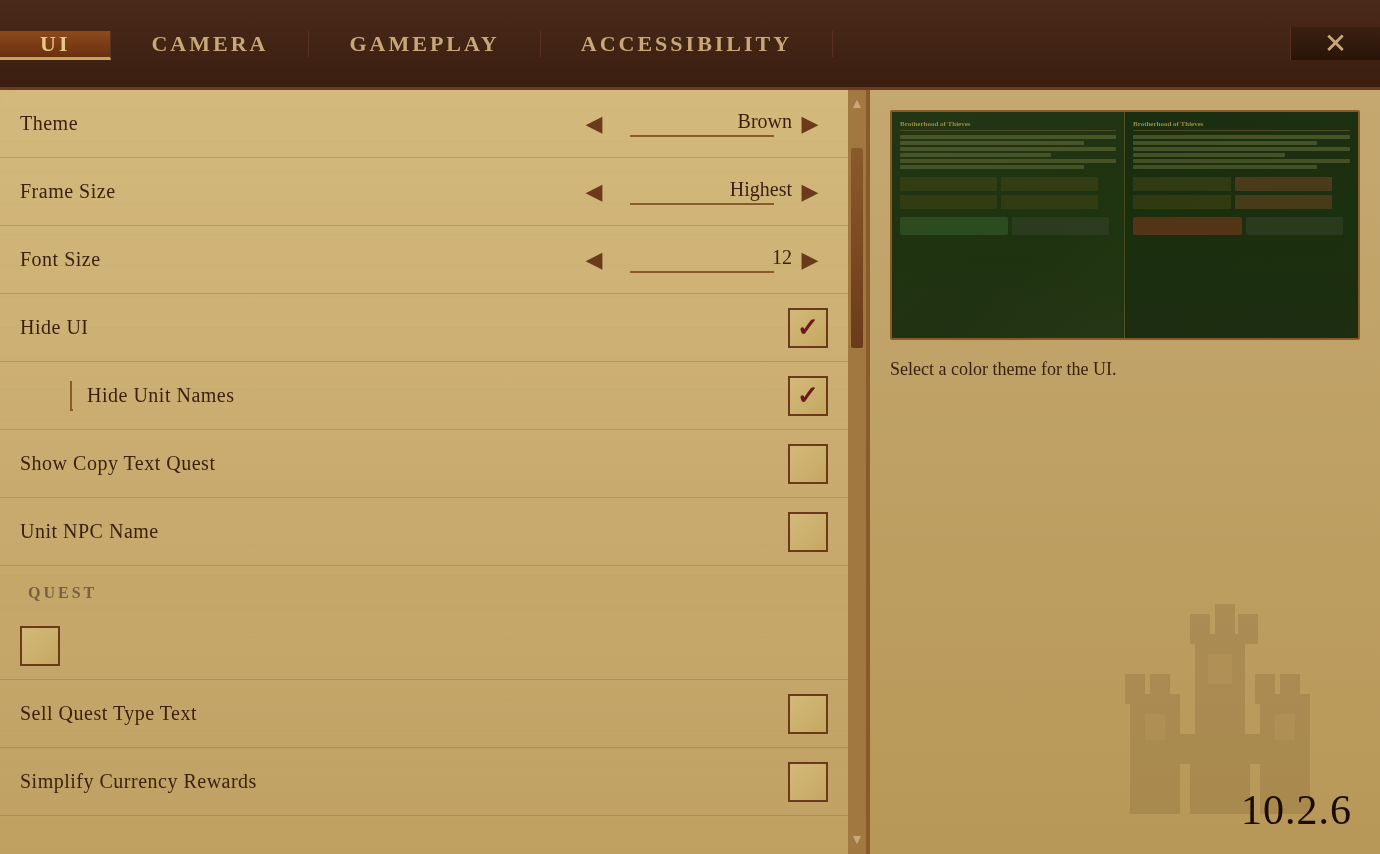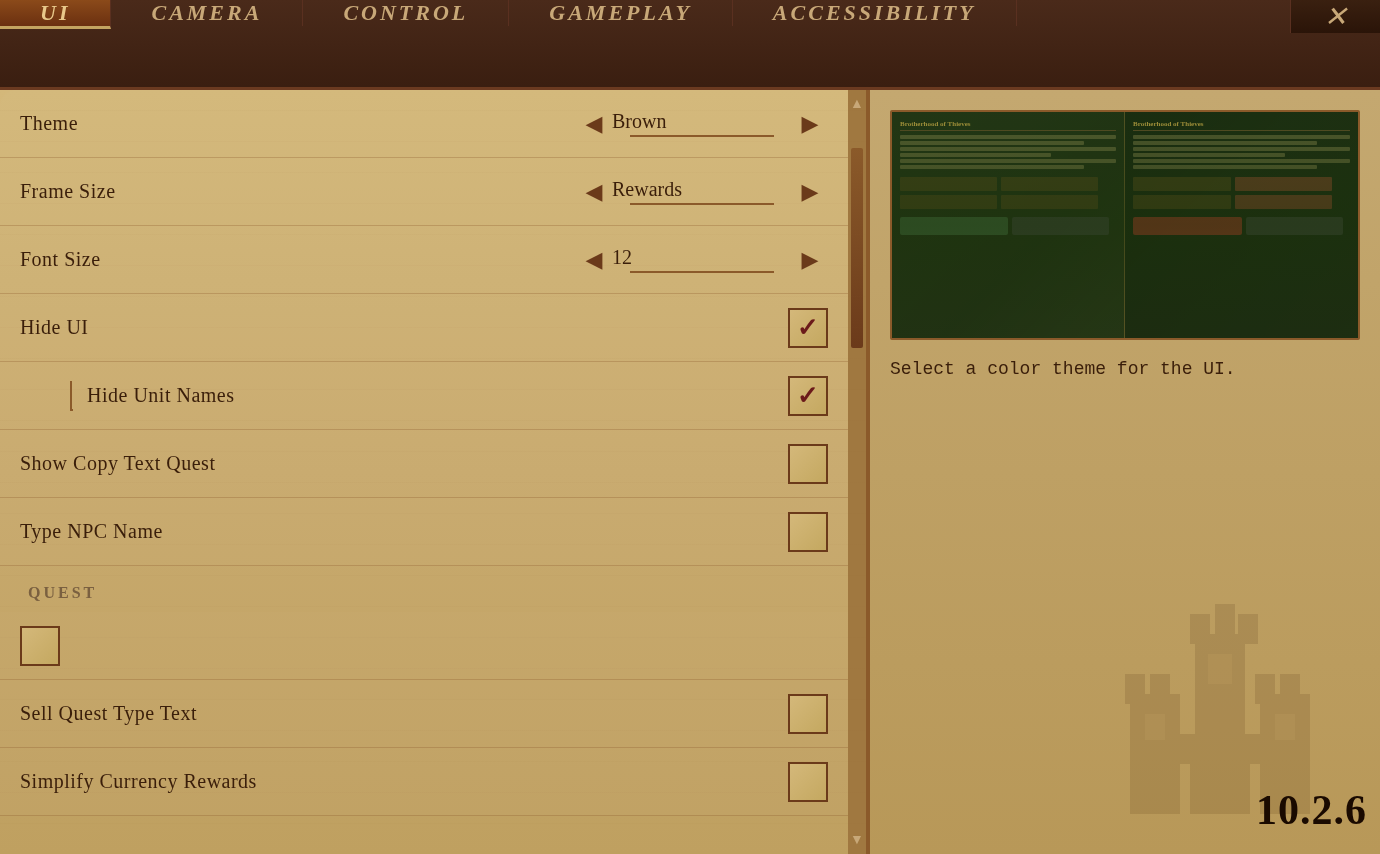--- a/index.html
+++ b/index.html
@@ -19,25 +19,24 @@
       inset: 0;
       background: radial-gradient(ellipse at center, #d4b87a 0%, #c4a460 40%, #b8955a 100%);
       z-index: 0;
     }
 
     
     .tab-bar {
       position: relative;
       z-index: 10;
       display: flex;
-      align-items: flex-start;
+      align-items: center;
       height: 90px;
       background: linear-gradient(180deg, #4a2a1a 0%, #3a1e10 100%);
       border-bottom: 3px solid #6b3a20;
-      font-style: italic;
     }
 
     .tab {
       display: flex;
       align-items: center;
       justify-content: center;
       padding: 0 40px;
       font-size: 22px;
       font-weight: bold;
       letter-spacing: 3px;
@@ -181,21 +180,21 @@
       cursor: pointer;
       display: flex;
       align-items: center;
       justify-content: center;
       color: #6b3a1a;
       font-size: 22px;
     }
 
     .value-display {
       min-width: 180px;
-      text-align: left;
+      text-align: right;
       font-size: 20px;
       color: #3a1e0a;
       font-family: 'Georgia', serif;
       position: relative;
     }
 
     .value-underline {
       height: 2px;
       background: #8b5a2a;
       margin-top: 2px;
@@ -296,21 +295,21 @@
       background: linear-gradient(180deg, 
         rgba(60, 100, 40, 0.3) 0%,
         rgba(40, 70, 20, 0.5) 50%,
         rgba(80, 120, 50, 0.2) 100%
       );
     }
 
     .preview-description {
       font-size: 18px;
       color: #3a1e0a;
-      font-family: Liberation Mono, monospace;
+      font-family: Liberation Serif, serif;
       line-height: 1.5;
       margin-bottom: 12px;
     }
 
     
     .castle-watermark {
       position: absolute;
       bottom: 40px;
       right: 20px;
       opacity: 0.12;
@@ -318,23 +317,23 @@
       height: 250px;
       display: flex;
       align-items: flex-end;
       justify-content: center;
     }
 
     
     .version-badge {
       position: absolute;
       bottom: 20px;
-      right: 13px;
+      right: 28px;
       font-size: 42px;
-      font-weight: bold;
+      font-weight: normal;
       color: #1a0a00;
       font-family: 'Georgia', serif;
       letter-spacing: 1px;
     }
 
     
     .settings-panel::before {
       content: '';
       position: absolute;
       inset: 0;
@@ -362,23 +361,20 @@
 <div class="bg-parchment"></div>
 
 <div class="tab-bar">
   <div class="tab active">
     <span>UI</span>
   </div>
   <div class="tab">
     <span>CAMERA</span>
   </div>
   <div class="tab">
-    <span>CONTROL</span>
-  </div>
-  <div class="tab">
     <span>GAMEPLAY</span>
   </div>
   <div class="tab">
     <span>ACCESSIBILITY</span>
   </div>
   <div class="tab-close">
     <span>✕</span>
   </div>
 </div>
 
@@ -398,21 +394,21 @@
             </div>
             <button class="arrow-btn">▶</button>
           </div>
         </div>
 
         <div class="setting-row">
           <span class="setting-label">Frame Size</span>
           <div class="arrow-control">
             <button class="arrow-btn">◀</button>
             <div class="value-display">
-              <span>Rewards</span>
+              <span>Highest</span>
               <div class="value-underline"></div>
             </div>
             <button class="arrow-btn">▶</button>
           </div>
         </div>
 
         <div class="setting-row">
           <span class="setting-label">Font Size</span>
           <div class="arrow-control">
             <button class="arrow-btn">◀</button>
@@ -434,21 +430,21 @@
           <span class="setting-label">Hide Unit Names</span>
           <div class="checkbox-container checkbox-checked"></div>
         </div>
 
         <div class="setting-row">
           <span class="setting-label">Show Copy Text Quest</span>
           <div class="checkbox-container"></div>
         </div>
 
         <div class="setting-row">
-          <span class="setting-label">Type NPC Name</span>
+          <span class="setting-label">Unit NPC Name</span>
           <div class="checkbox-container"></div>
         </div>
 
         <div class="section-header">
           <span class="section-header-text">QUEST</span>
         </div>
 
         <div class="setting-row">
           <div class="checkbox-container"></div>
         </div>

